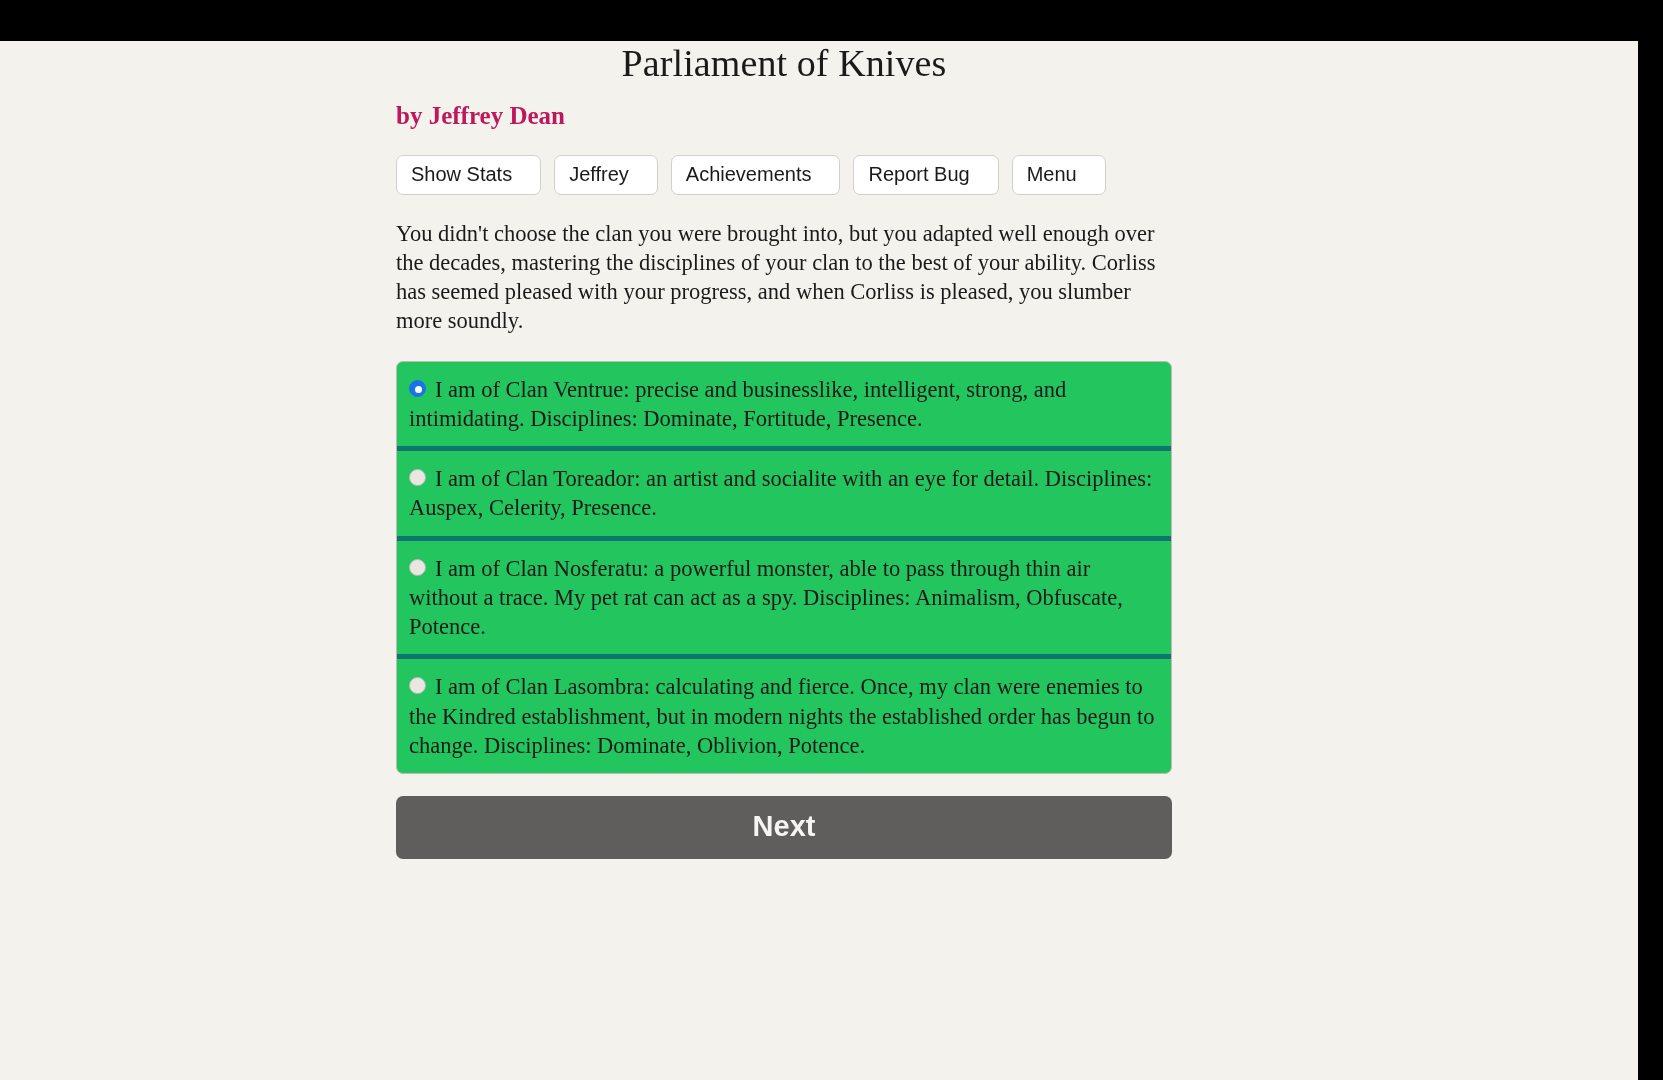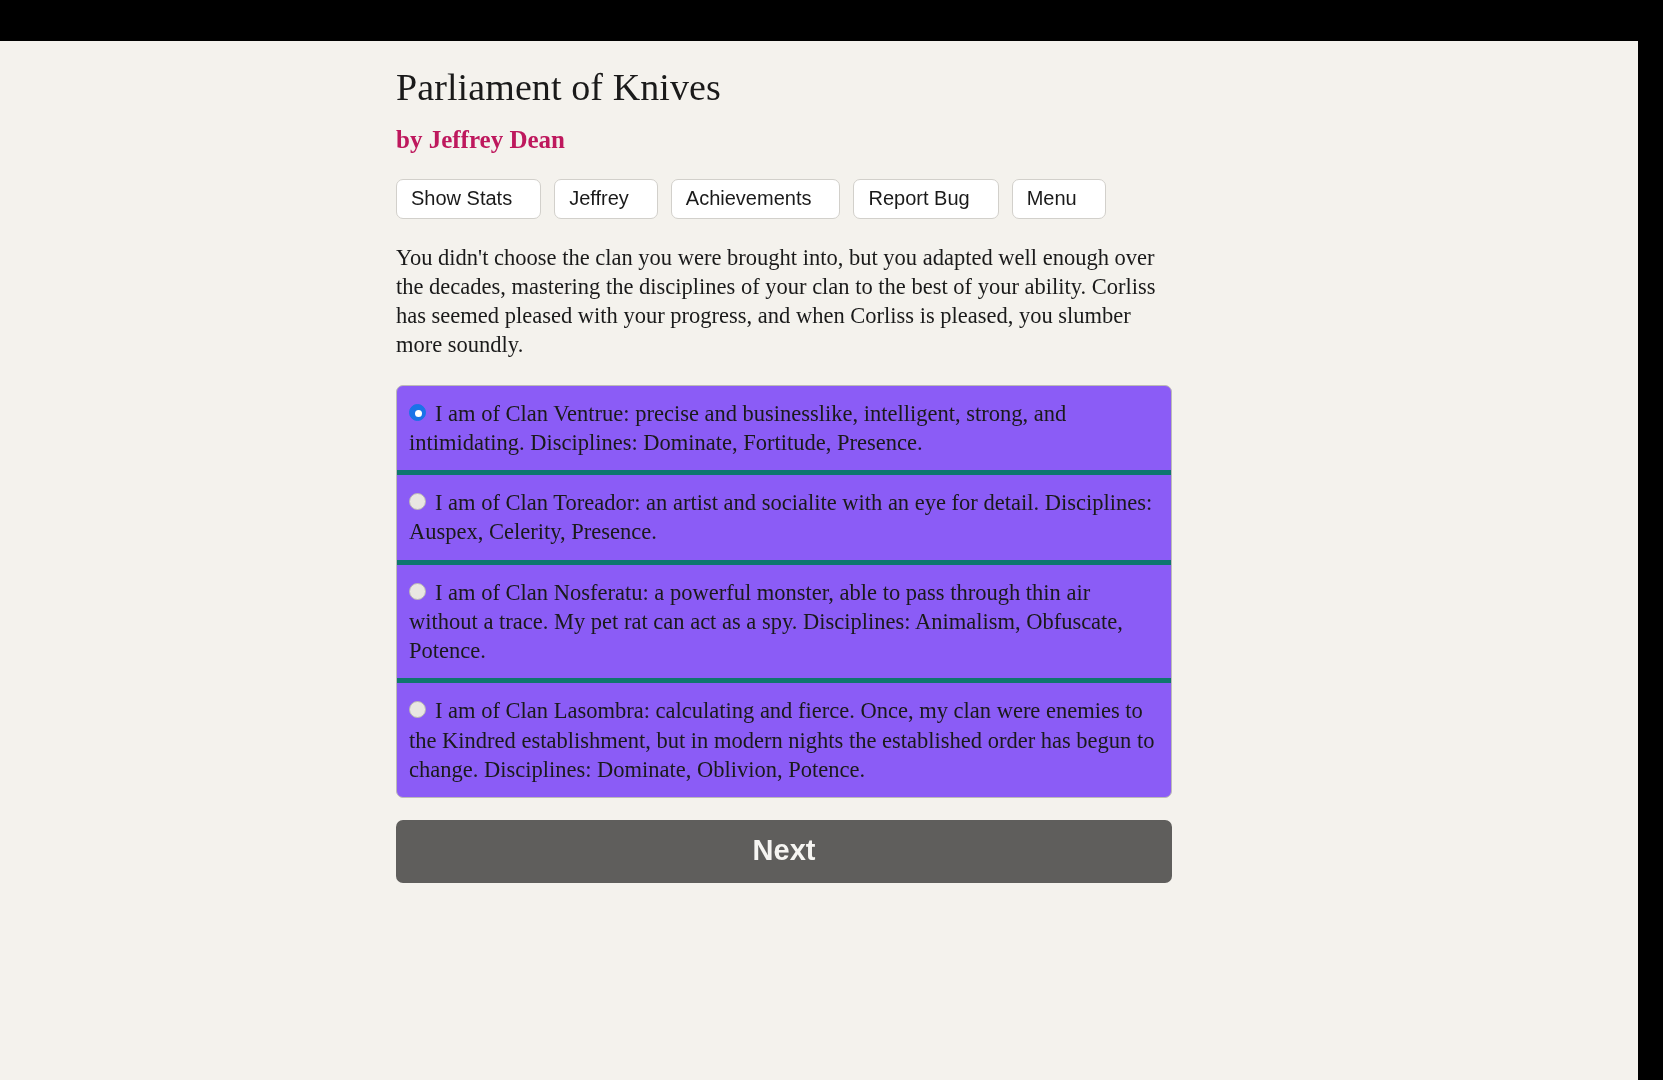--- a/index.html
+++ b/index.html
@@ -54,22 +54,22 @@
     top: 0;
     width: 776px;
   }
 
   .title {
     font-family: "Liberation Serif", "DejaVu Serif", serif;
     font-size: 38px;
     font-weight: 400;
     color: #1a1a1a;
     letter-spacing: 0.1px;
-    margin-top: 24px;
     line-height: 1.2;
+    text-align: center;
   }
 
   .byline {
     font-family: "Liberation Serif", "DejaVu Serif", serif;
     font-size: 25px;
     font-weight: 700;
     color: #be185d;
     margin-top: 14px;
     line-height: 1.2;
   }
@@ -105,21 +105,21 @@
 
   .para.bold {
     font-weight: 700;
     max-width: 752px;
   }
 
   .options {
     margin-top: 25px;
     border: 1px solid #bdbbb6;
     border-radius: 7px;
-    background: #8b5cf6;
+    background: #22c55e;
     overflow: hidden;
     width: 776px;
   }
 
   .option {
     display: block;
     position: relative;
     padding: 13px 16px 13px 12px;
     border-top: 5px solid #0f766e;
     cursor: pointer;

